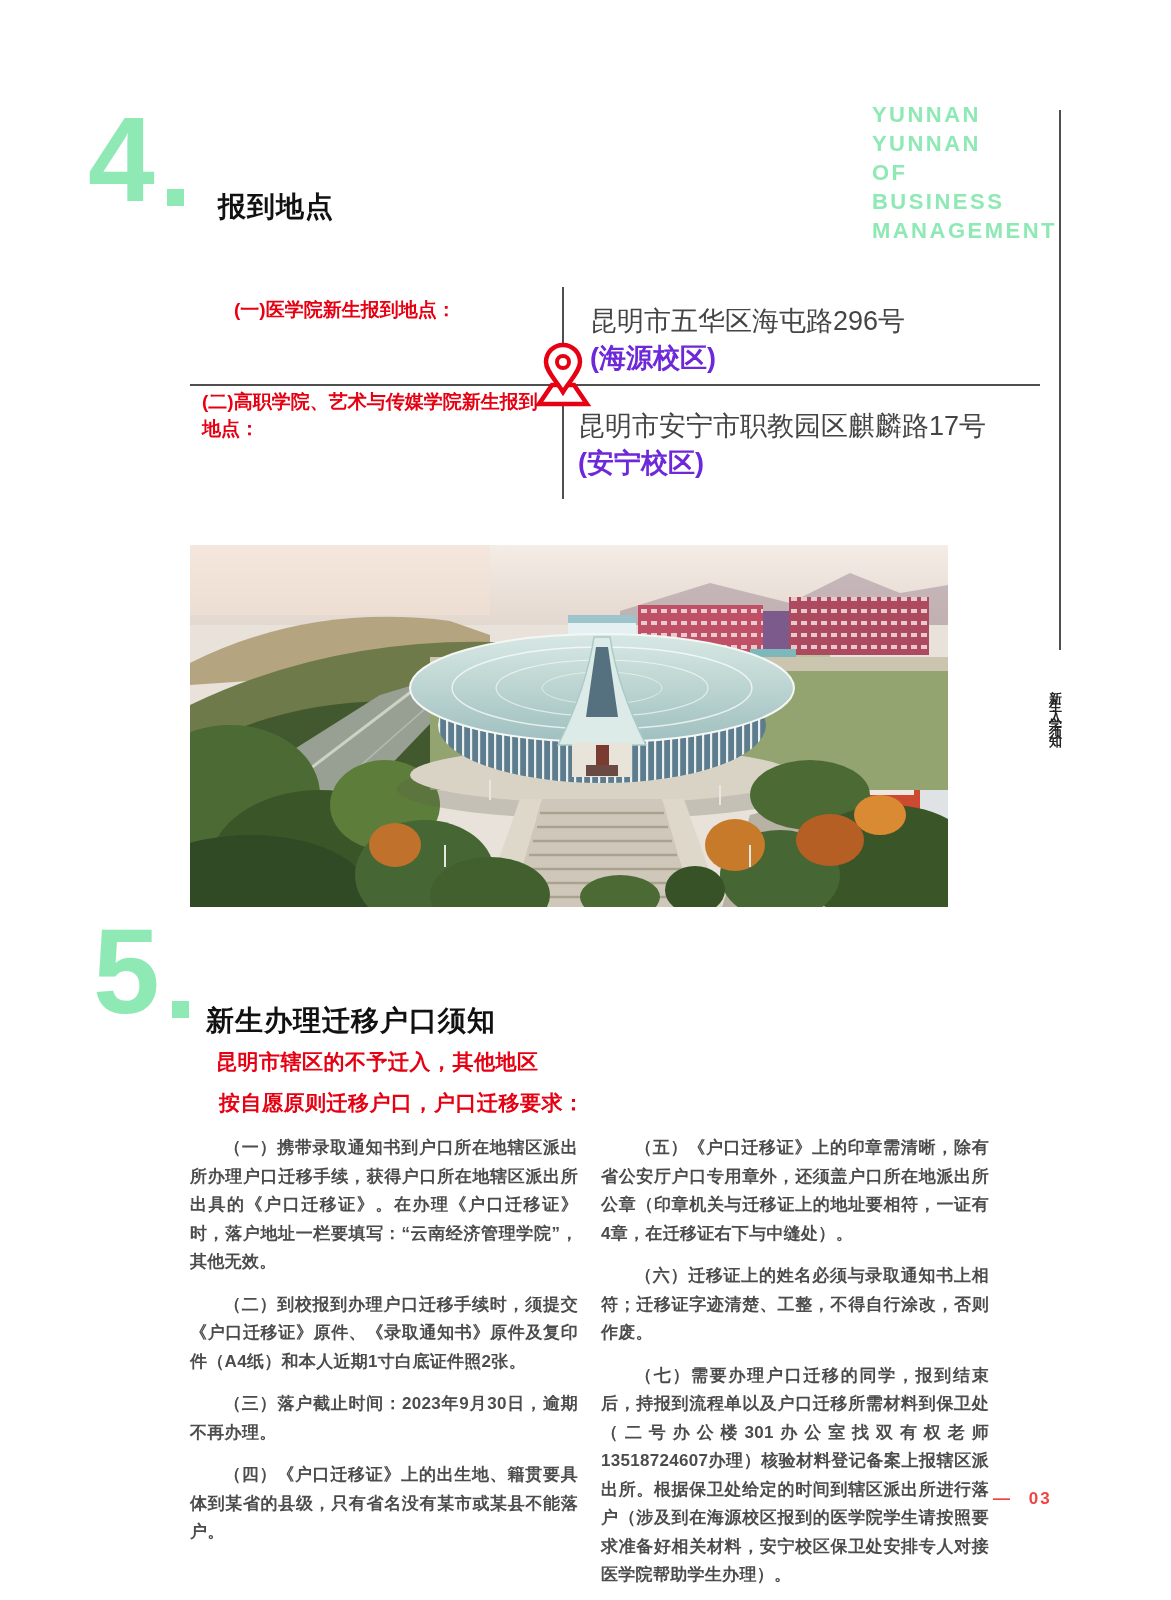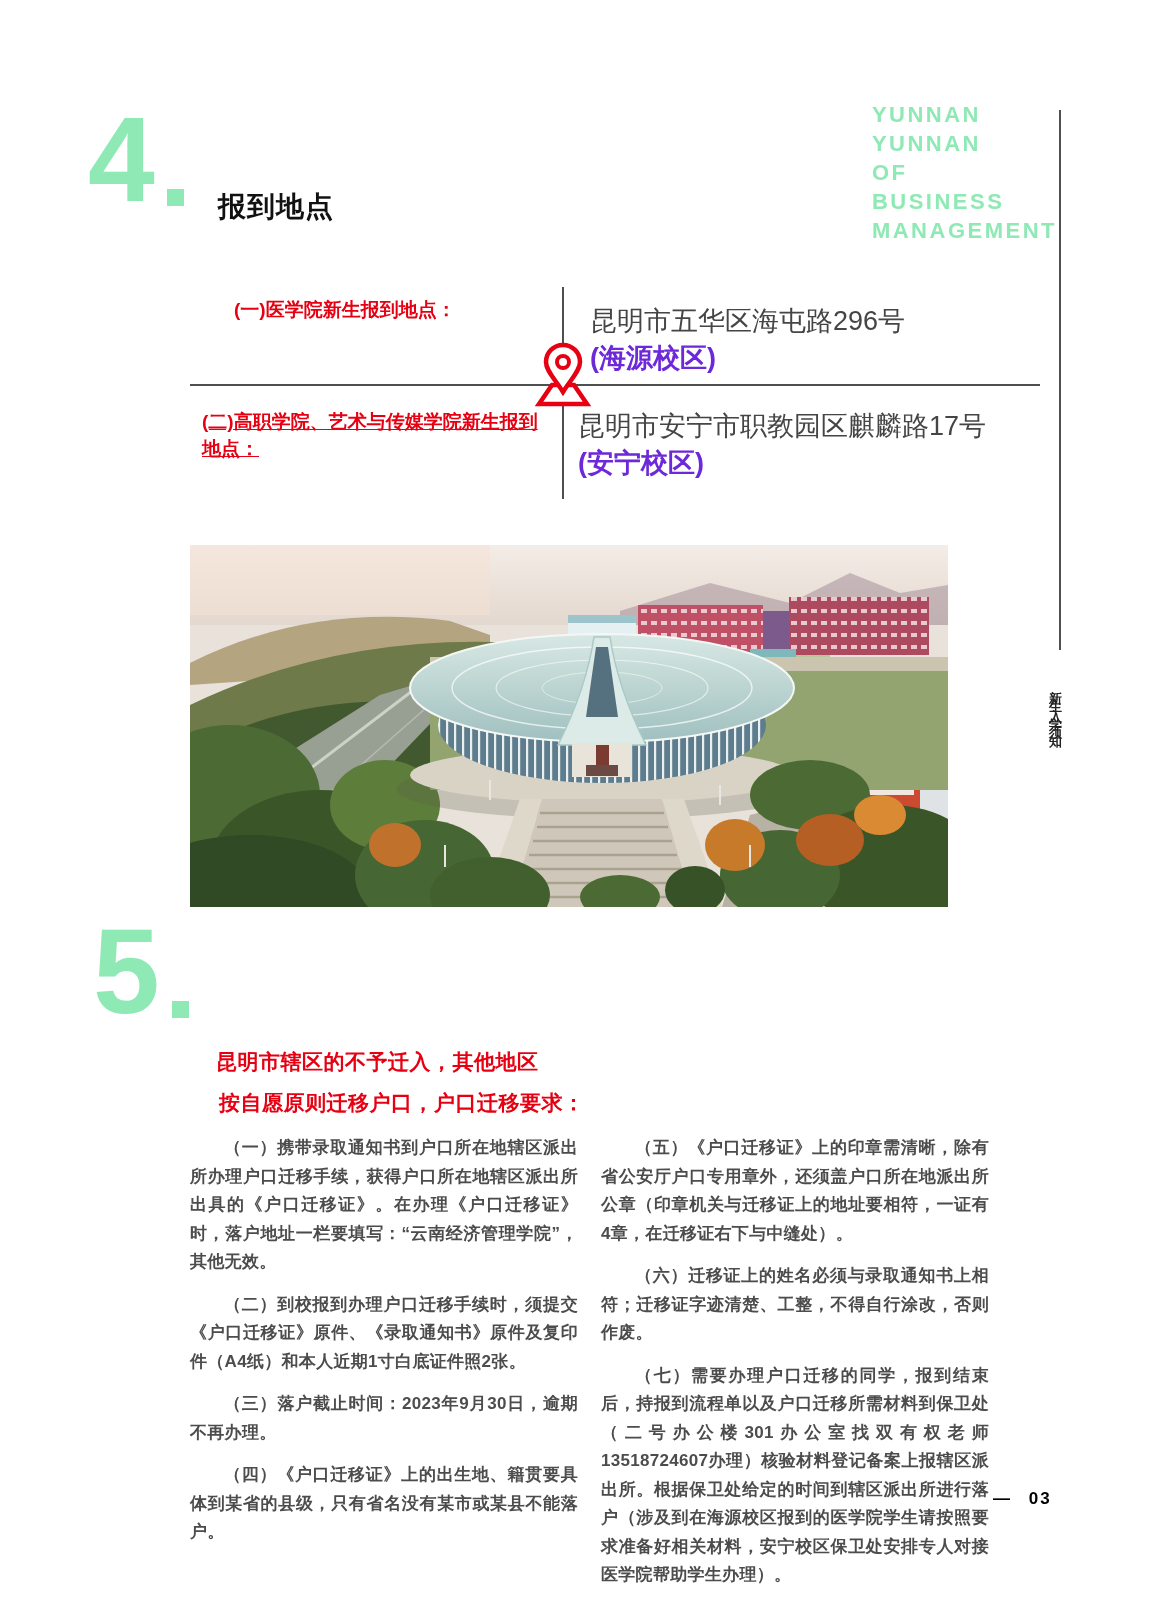--- a/index.html
+++ b/index.html
@@ -37,21 +37,21 @@
   .photo { position:absolute; left:190px; top:545px; width:758px; height:362px; overflow:hidden; background:#e8e2da; }
 
   
   .red-note { position:absolute; color:#e60012; font-weight:bold; font-size:21px; letter-spacing:0.5px; }
 
   
   .col { position:absolute; width:388px;font-weight:bold; }
   .col p { font-size:17px; line-height:28.5px; color:#4c4c4c; text-align:justify;
     text-indent:2em; margin:0 0 14px; letter-spacing:0.3px; }
 
-  .pagenum { position:absolute; left:993px; top:1489px; font-size:17px; color:#000000; letter-spacing:2px; font-weight:bold; }
+  .pagenum { position:absolute; left:993px; top:1489px; font-size:17px; color:#ef4444; letter-spacing:2px; font-weight:bold; }
 </style>
 </head>
 <body>
 
 <div class="page">
 
   <div class="big-num" style="left:88px; top:102px;">
     <span>4</span>
     <span class="num-dot"></span>
   </div>
@@ -70,21 +70,21 @@
 
   <div class="vdivider"></div>
   <div class="hdivider"></div>
 
   <div class="entry-label" style="left:202px; top:296px;margin-left:32px;">(一)医学院新生报到地点：</div>
   <div class="entry-addr" style="left:590px; top:303px;">
     <div>昆明市五华区海屯路296号</div>
     <div class="campus">(海源校区)</div>
   </div>
 
-  <div class="entry-label" style="left:202px; top:408px;text-decoration:underline;">(二)高职学院、艺术与传媒学院新生报到地点：</div>
+  <div class="entry-label" style="left:202px; top:388px;">(二)高职学院、艺术与传媒学院新生报到地点：</div>
   <div class="entry-addr" style="left:578px; top:408px;">
     <div>昆明市安宁市职教园区麒麟路17号</div>
     <div class="campus">(安宁校区)</div>
   </div>
 
   <svg class="pin" viewBox="0 0 66 72">
     <path d="M9,66 L22,47 L44,47 L57,66 Z" fill="#ffffff" stroke="#e60012" stroke-width="4.5" stroke-linejoin="miter"></path>
     <path d="M33,7 C23.5,7 16,14.5 16,24 C16,33 25,41 33,54 C41,41 50,33 50,24 C50,14.5 42.5,7 33,7 Z" fill="#ffffff" stroke="#e60012" stroke-width="4.5"></path>
     <circle cx="33" cy="24" r="6" fill="#ffffff" stroke="#e60012" stroke-width="4"></circle>
   </svg>
@@ -191,20 +191,21 @@
         <line x1="560" y1="300" x2="560" y2="322"></line>
           <line x1="255" y1="300" x2="255" y2="322"></line>
       </g>
     </svg>
   </div>
 
   <div class="big-num" style="left:93px; top:914px;">
     <span>5</span>
     <span class="num-dot"></span>
   </div>
+  <div class="sec-title" style="left:206px; top:1002px;">新生办理迁移户口须知</div>
   <div class="red-note" style="left:219px; top:1089px;">按自愿原则迁移户口，户口迁移要求：</div>
   <div class="red-note" style="left:216px; top:1048px;">昆明市辖区的不予迁入，其他地区</div>
 
   <div class="col" style="left:190px; top:1134px;">
     <p>（一）携带录取通知书到户口所在地辖区派出所办理户口迁移手续，获得户口所在地辖区派出所出具的《户口迁移证》。在办理《户口迁移证》时，落户地址一栏要填写：“云南经济管理学院”，其他无效。</p>
     <p>（二）到校报到办理户口迁移手续时，须提交《户口迁移证》原件、《录取通知书》原件及复印件（A4纸）和本人近期1寸白底证件照2张。</p>
     <p>（三）落户截止时间：2023年9月30日，逾期不再办理。</p>
     <p>（四）《户口迁移证》上的出生地、籍贯要具体到某省的县级，只有省名没有某市或某县不能落户。</p>
   </div>
   <div class="col" style="left:601px; top:1134px;">

